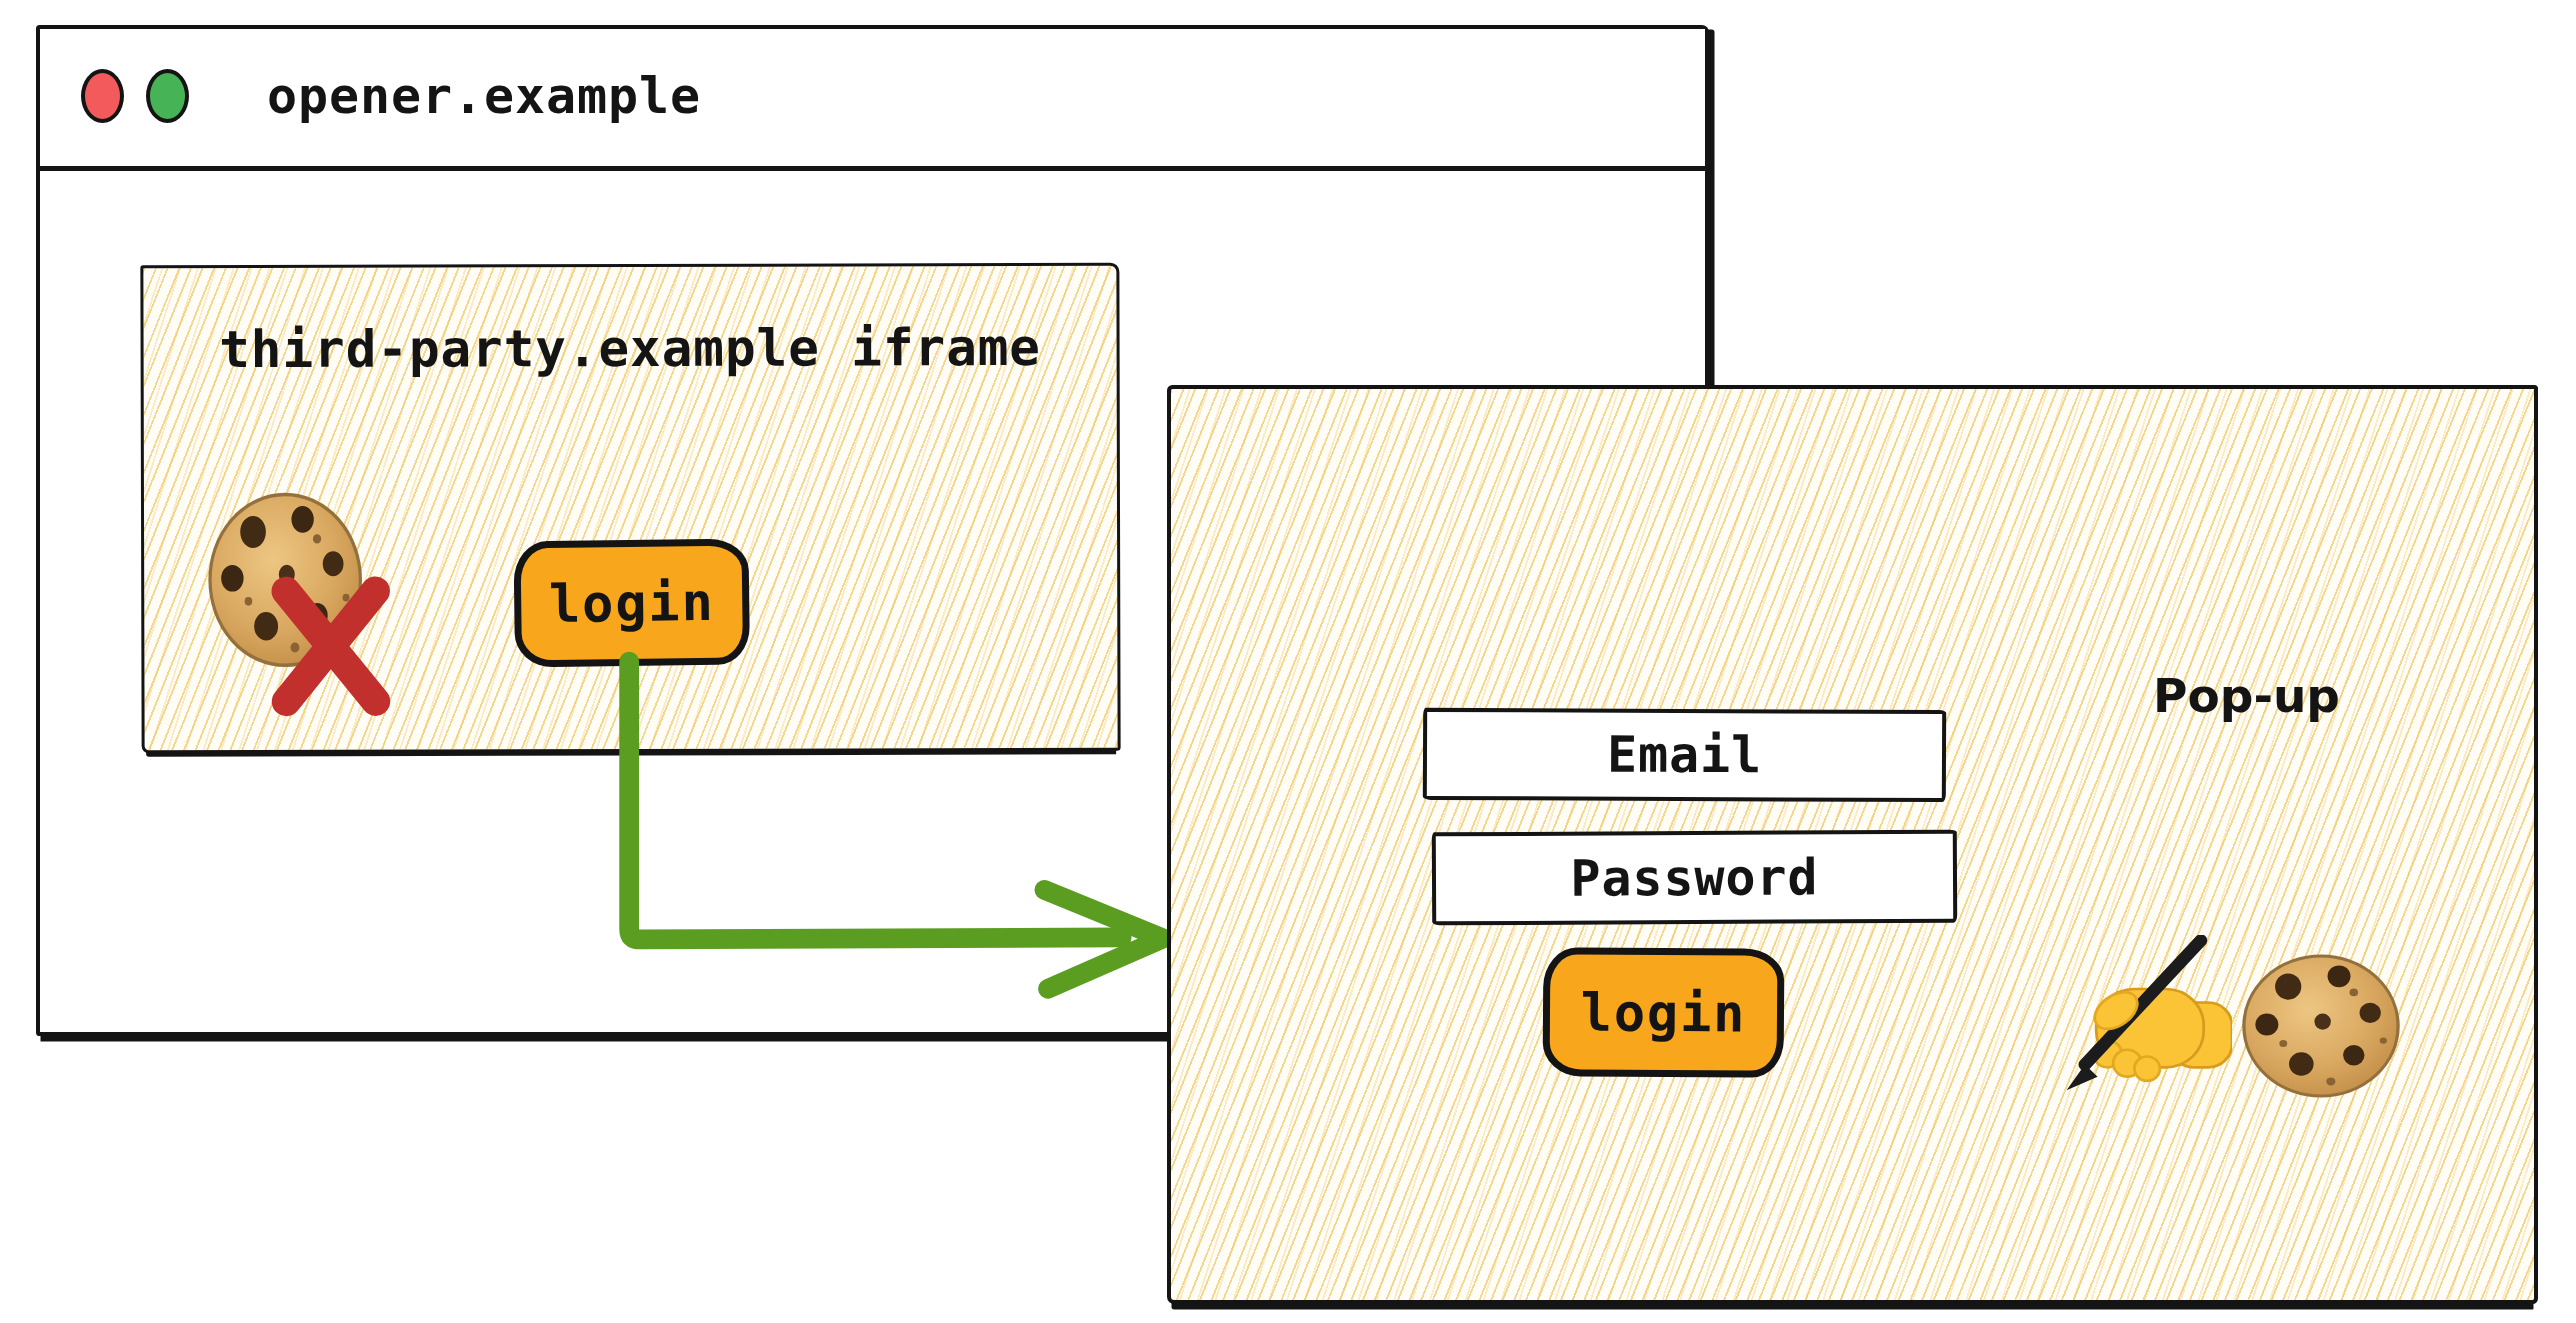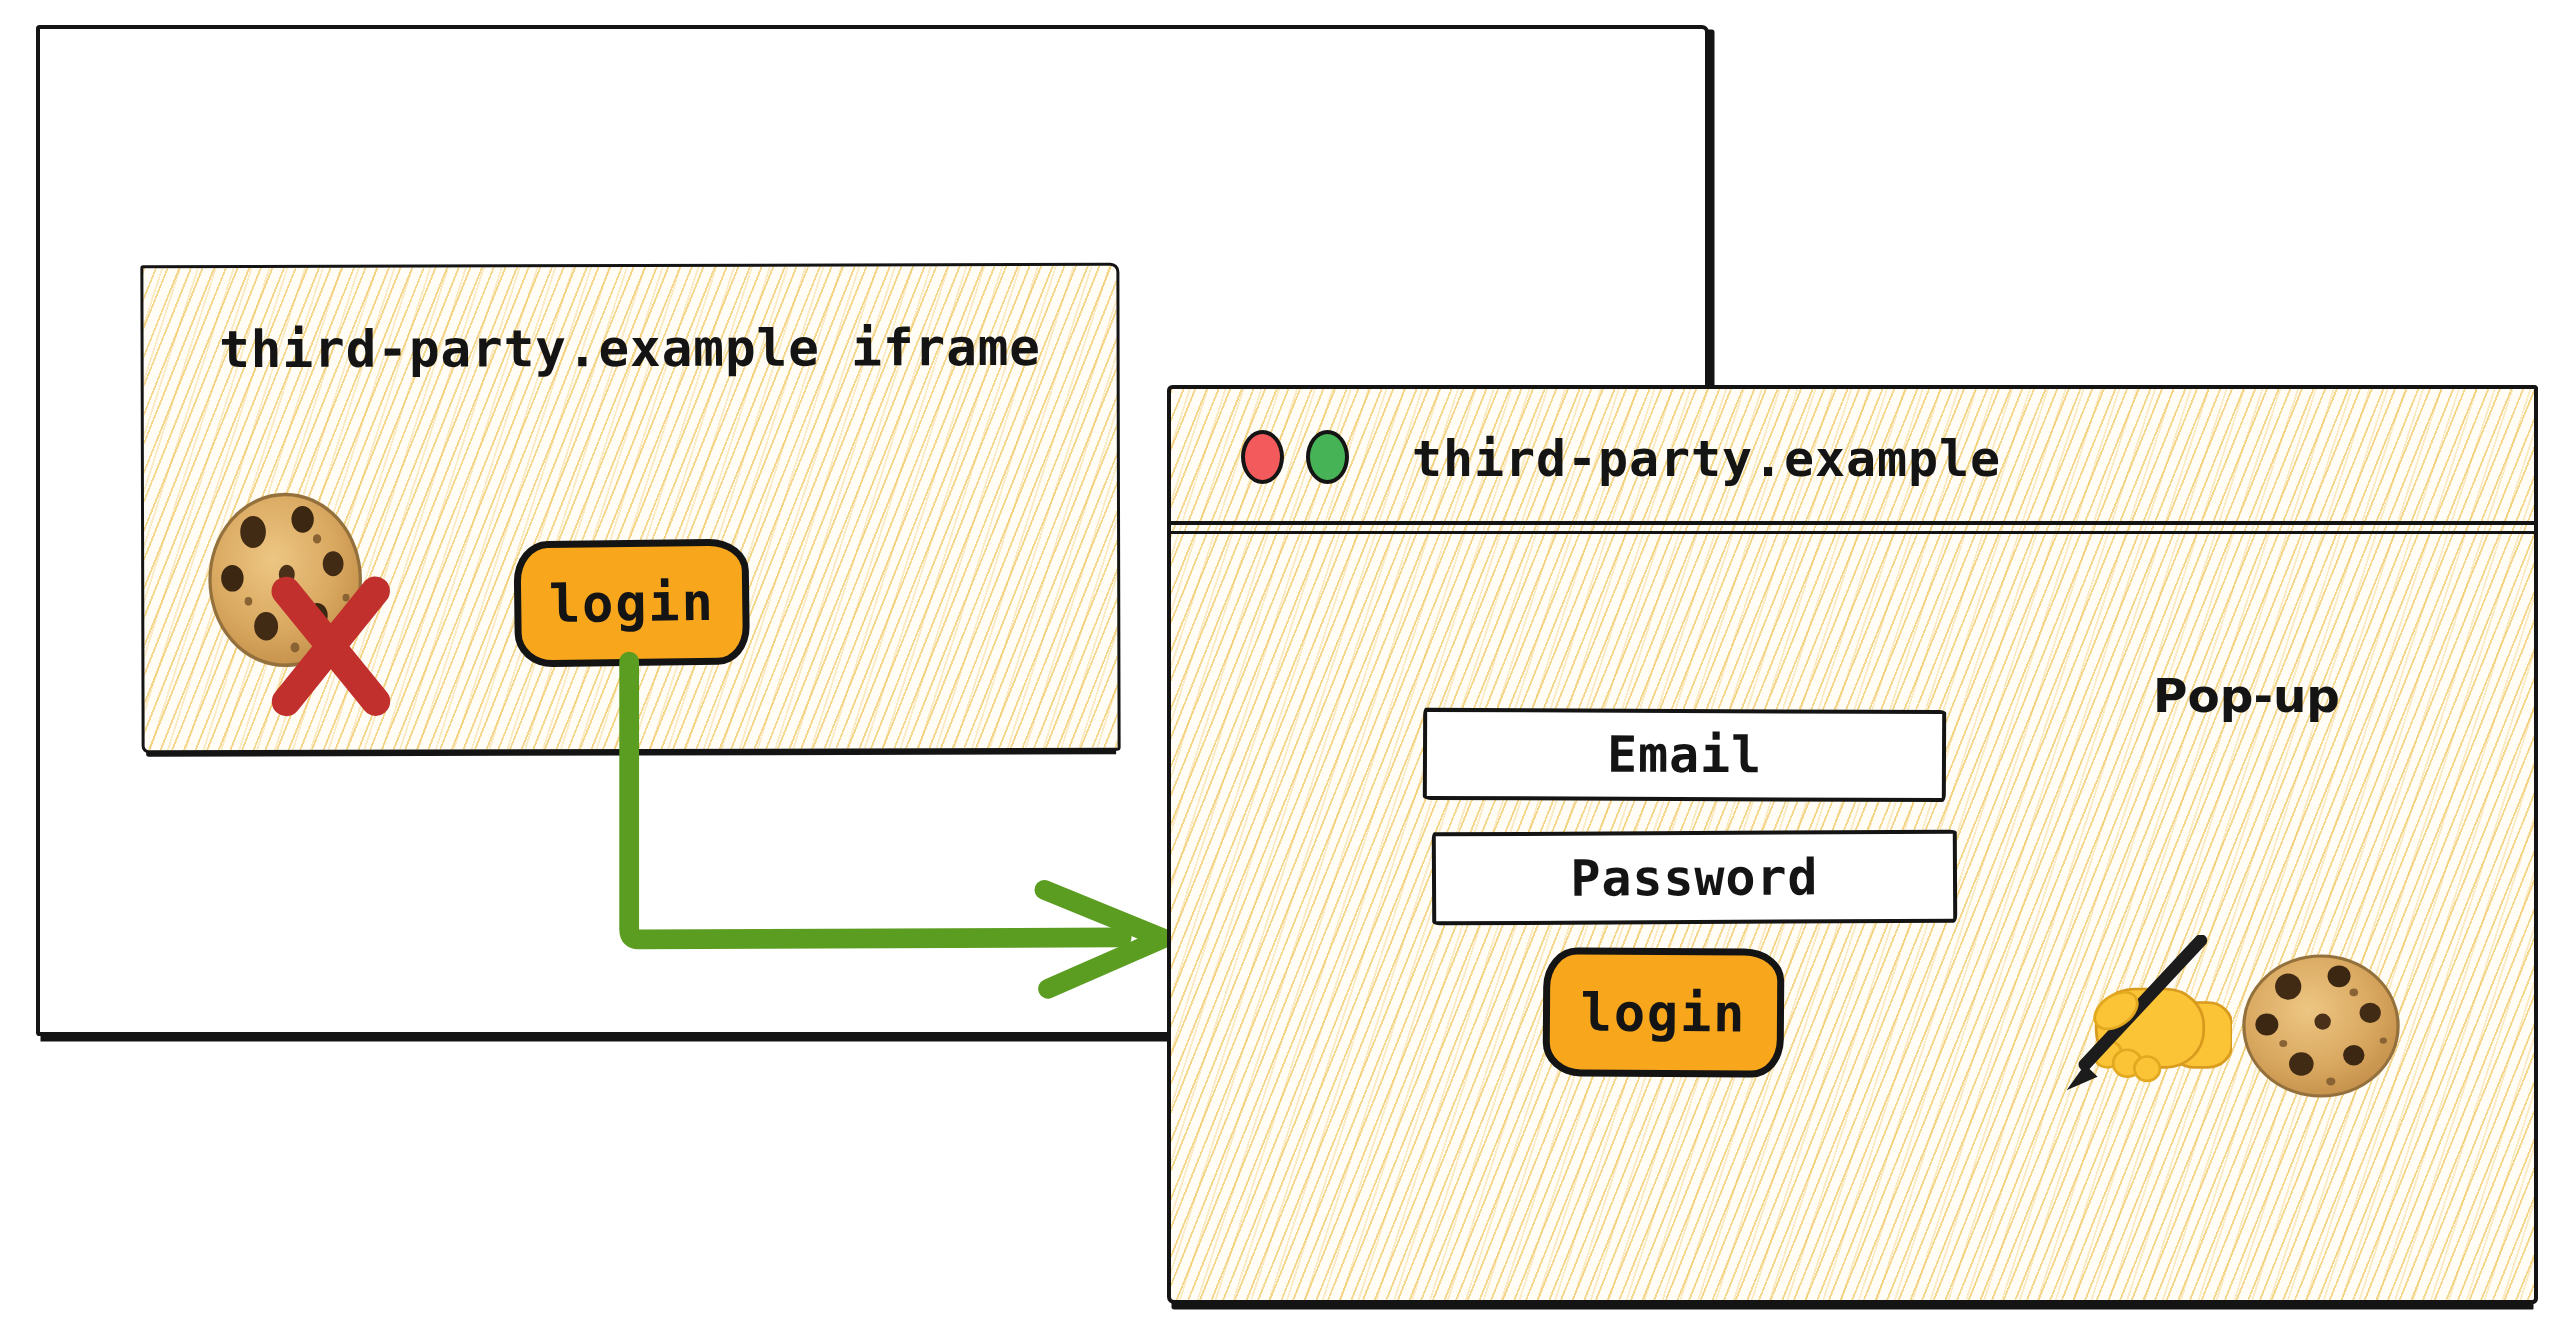--- a/index.html
+++ b/index.html
@@ -119,20 +119,25 @@
         <circle cx="66" cy="95" r="10" fill="#fbc437" stroke="#e2a81f" stroke-width="2"></circle>
         <circle cx="80" cy="99" r="9" fill="#fbc437" stroke="#e2a81f" stroke-width="2"></circle>
         <line x1="118" y1="4" x2="36" y2="96" stroke="#1c1c1c" stroke-width="9" stroke-linecap="round"></line>
         <polygon points="36,96 23,115 45,105" fill="#1c1c1c"></polygon>
         <ellipse cx="58" cy="56" rx="17" ry="11" transform="rotate(-38 58 56)" fill="#fbc437" stroke="#e2a81f" stroke-width="2"></ellipse>
       </g>
     </defs>
   </svg>
 
   <div class="window" id="opener">
+    <div class="titlebar">
+      <span class="light red"></span>
+      <span class="light green"></span>
+      <span class="win-title mono">opener.example</span>
+    </div>
 
     <div class="hatch" id="tp-iframe">
       <div class="frame-label mono">third-party.example iframe</div>
 
       <div id="iframe-cookie">
         <svg viewBox="0 0 100 100" width="160" height="178" preserveAspectRatio="none">
           <use href="#cookie-shape"></use>
         </svg>
       </div>
       <div id="blocked-x"></div>
@@ -142,25 +147,20 @@
       </div>
     </div>
   </div>
 
   <svg id="arrow-svg" width="2576" height="1324" viewBox="0 0 2866 1473">
     <path d="M700 736 L700 1034 Q700 1046 712 1045 L1248 1043" fill="none" stroke="#5b9d20" stroke-width="22" stroke-linecap="round"></path>
     <path d="M1162 990 L1294 1044 L1166 1100" fill="none" stroke="#5b9d20" stroke-width="22" stroke-linecap="round" stroke-linejoin="round"></path>
   </svg>
 
   <div class="window hatch" id="popup">
-    <div class="titlebar">
-      <span class="light red"></span>
-      <span class="light green"></span>
-      <span class="win-title mono">third-party.example</span>
-    </div>
 
     <div id="popup-annotation" class="sans">Pop-up</div>
 
     <div class="sketch-field mono" id="email-field">
       <span>Email</span>
     </div>
 
     <div class="sketch-field mono" id="password-field">
       <span>Password</span>
     </div>

